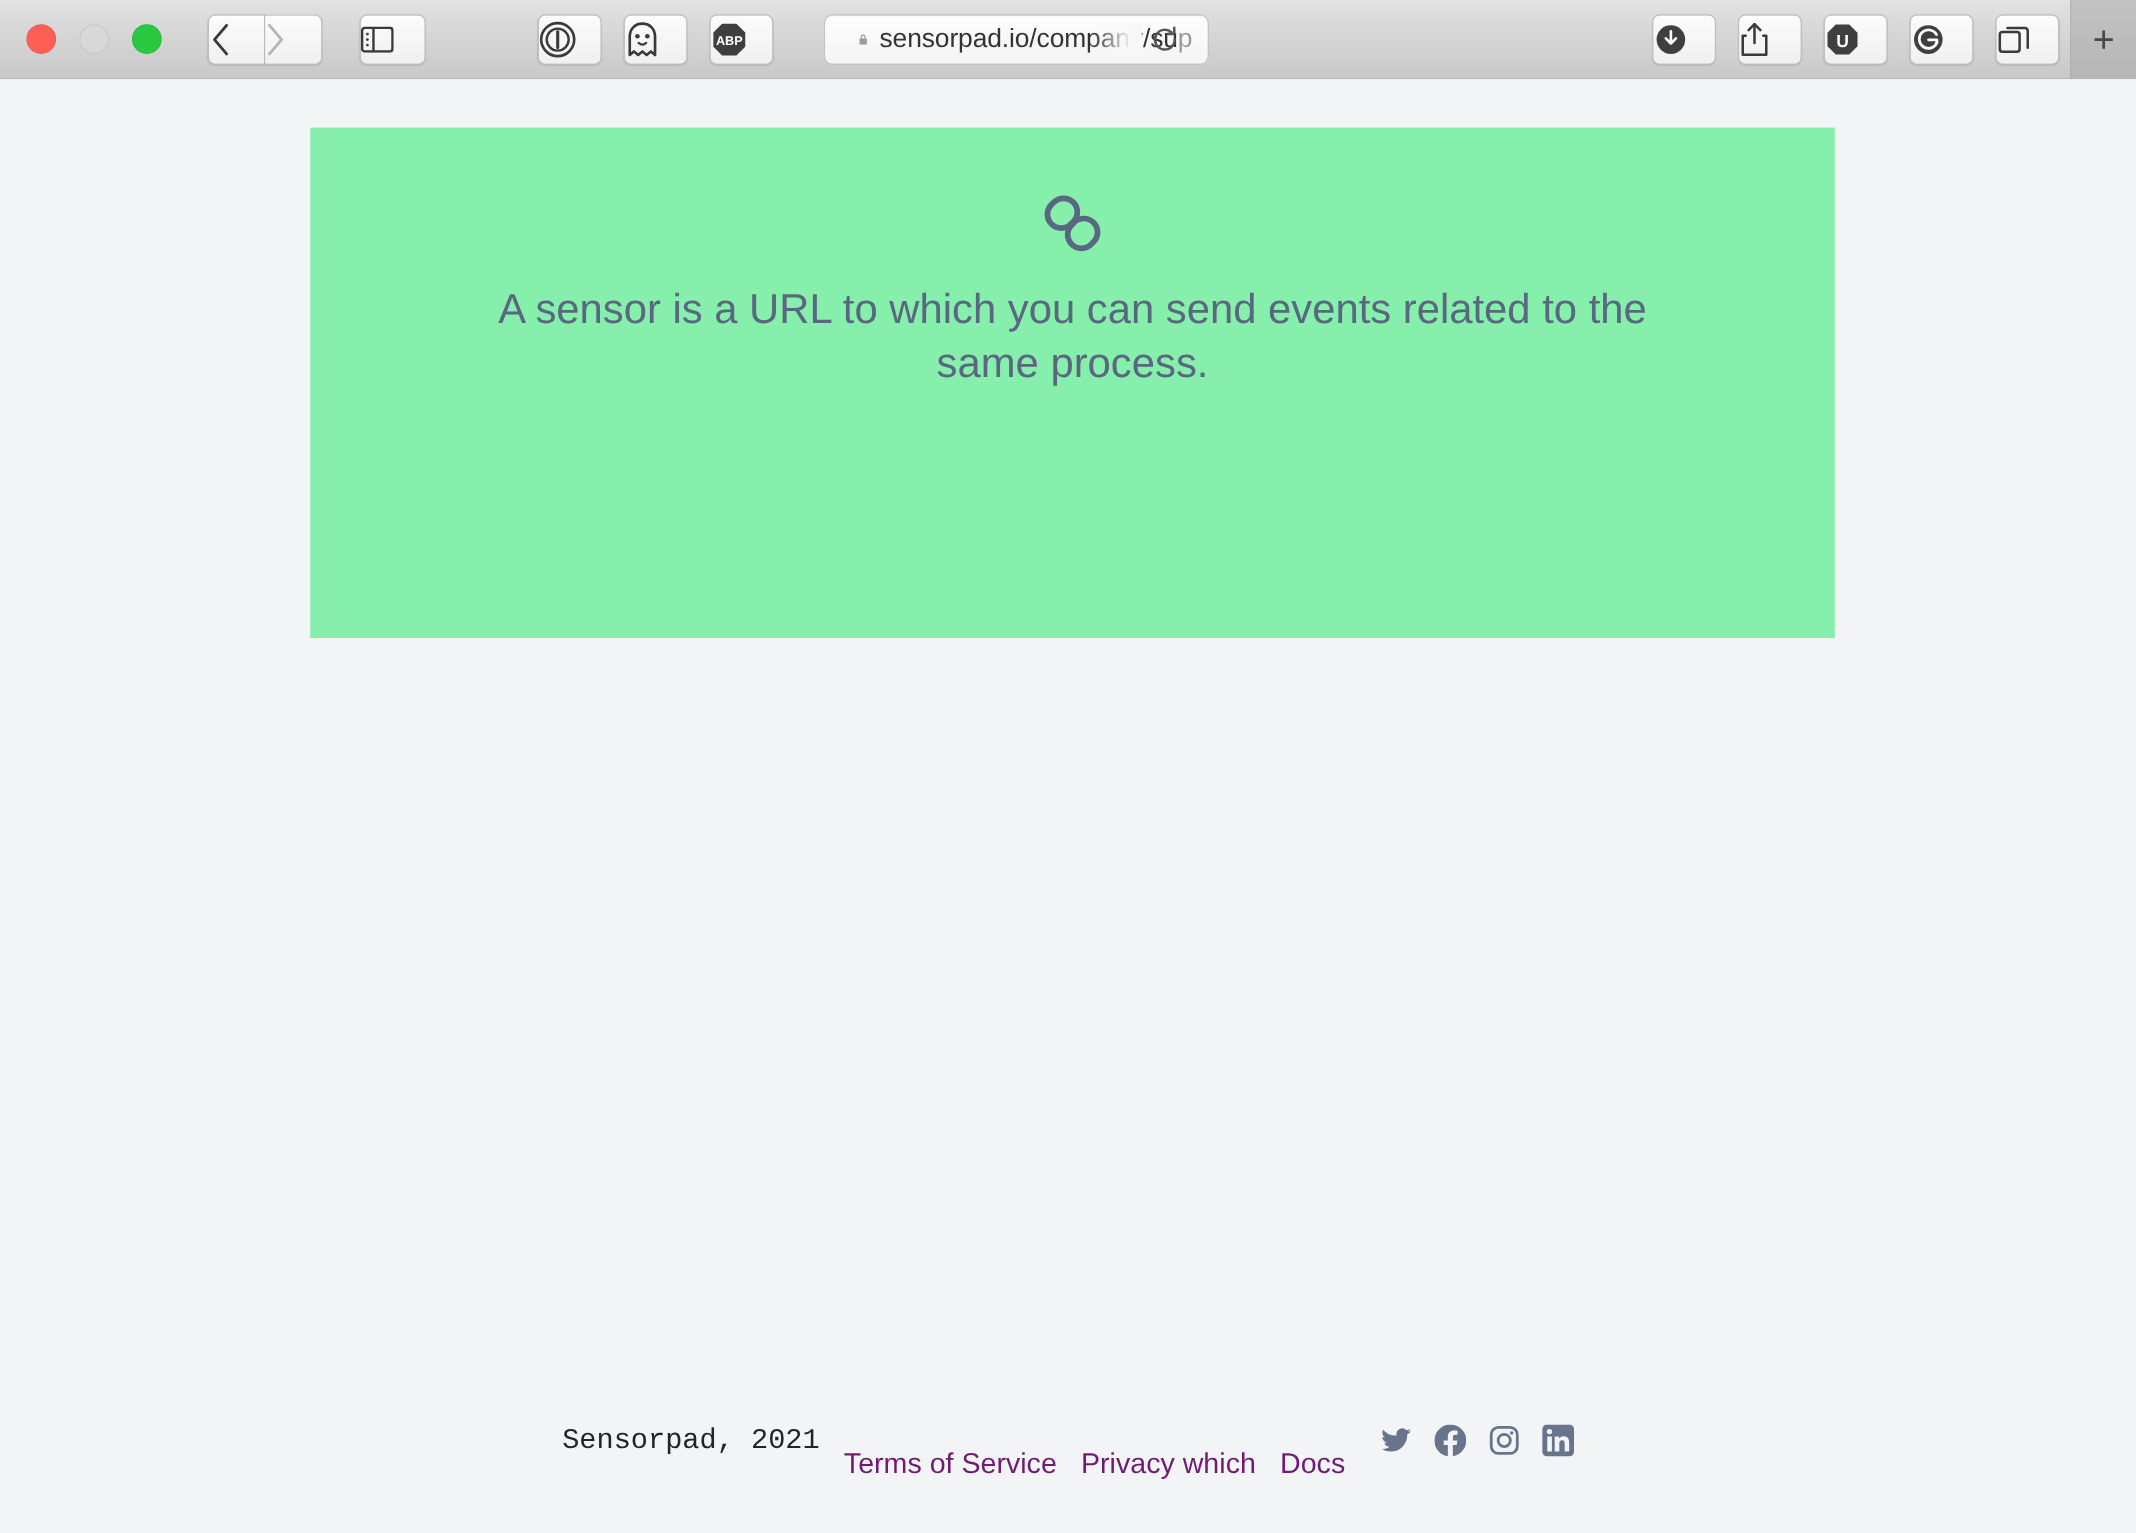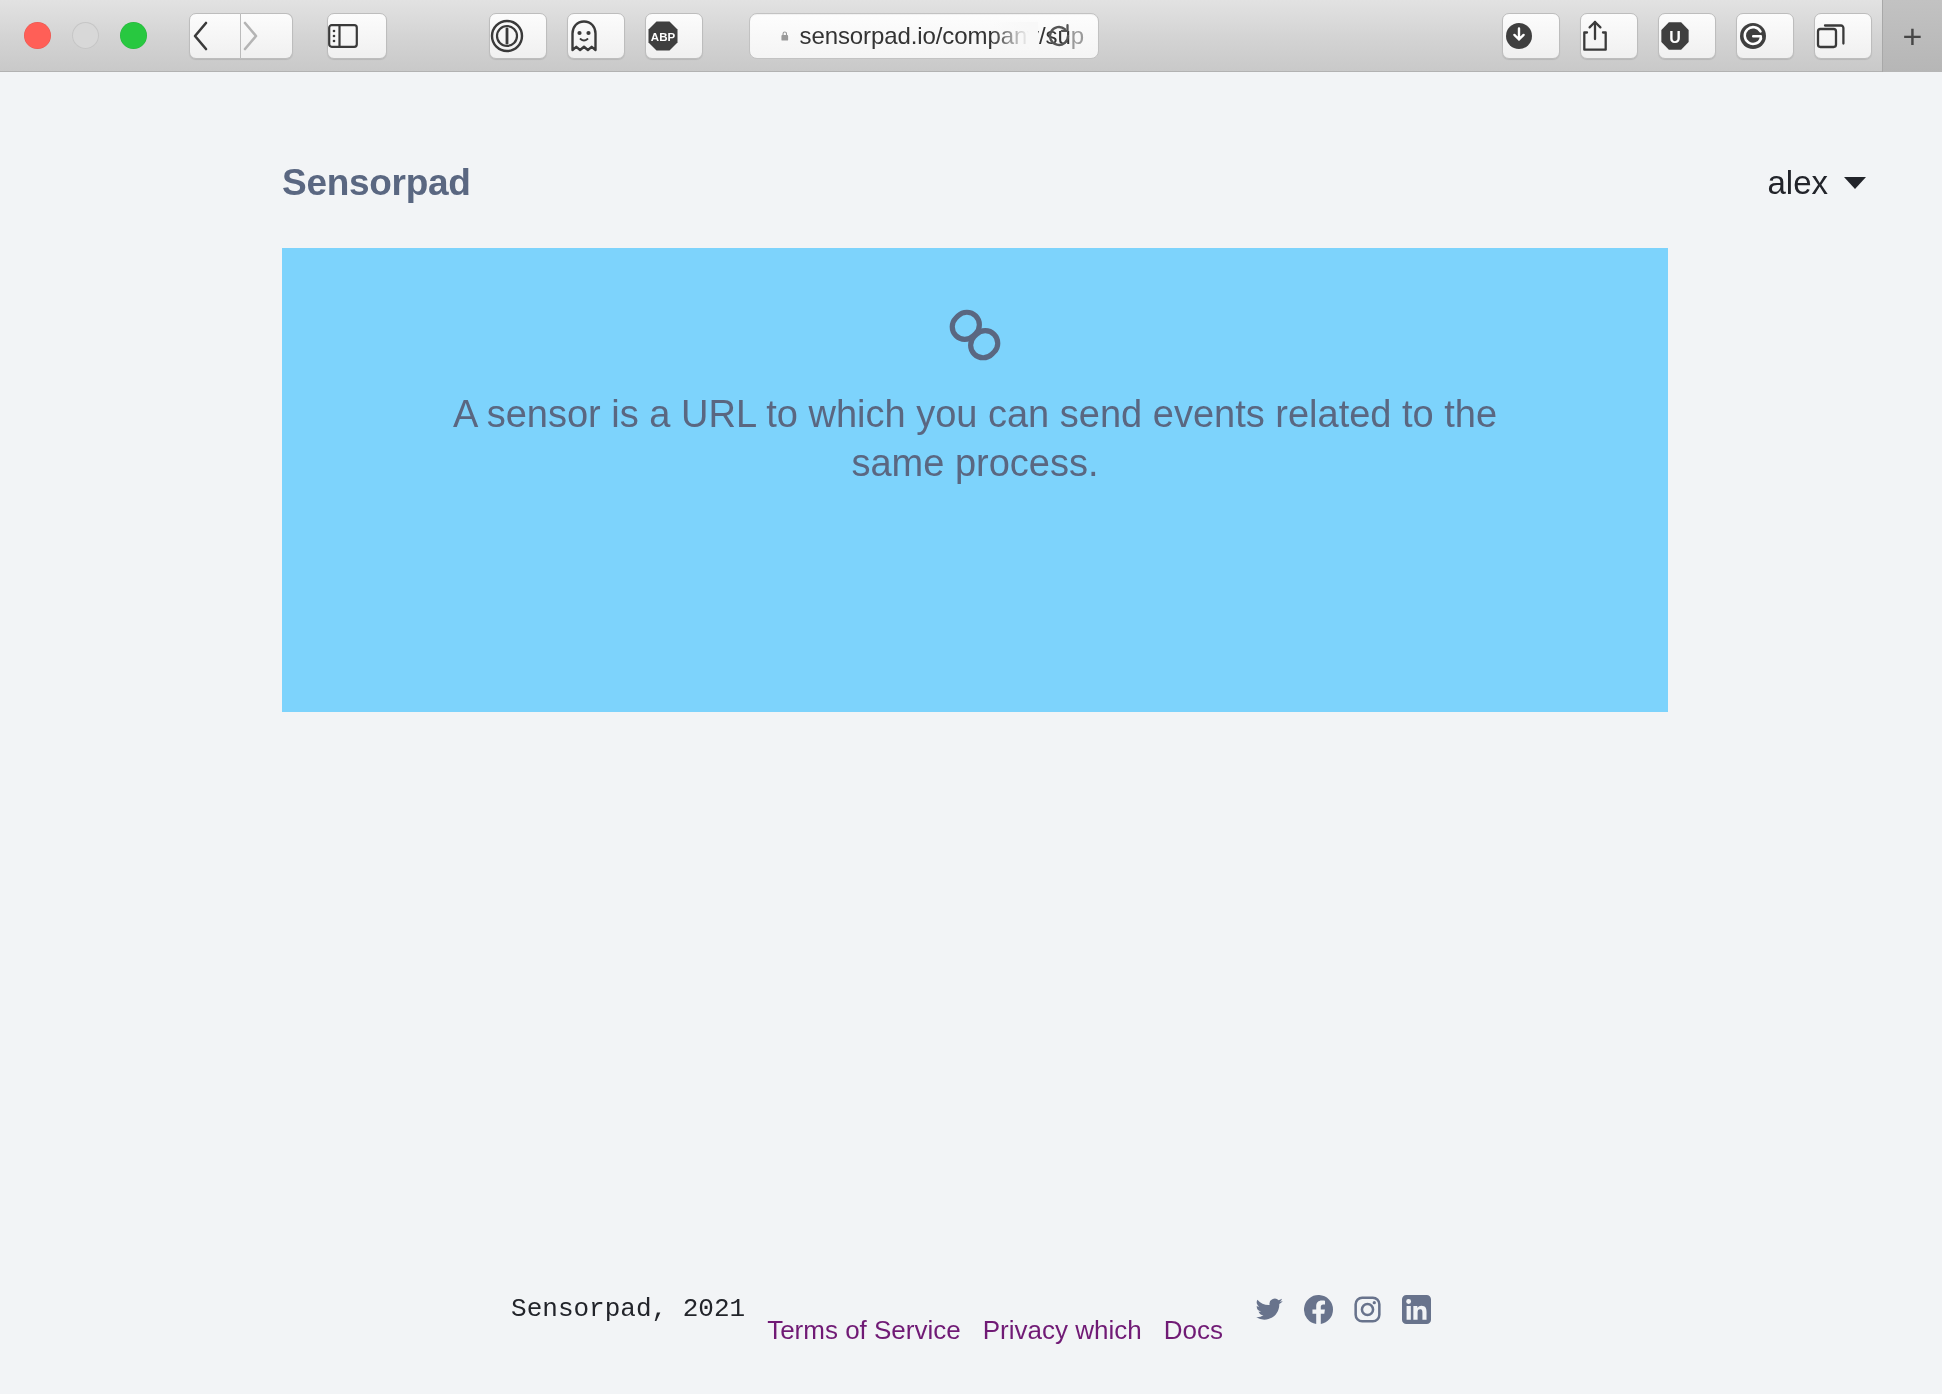--- a/index.html
+++ b/index.html
@@ -180,21 +180,21 @@
 
   .section-title {
     font-size: 36px;
     font-weight: 700;
     color: #8892a4;
     margin-top: 56px;
     letter-spacing: -0.2px;
   }
 
   .card {
-    background: #7dd3fc;
+    background: #86efac;
     margin-top: 44px;
     width: 1386px;
     height: 464px;
     display: flex;
     flex-direction: column;
     align-items: center;
     justify-content: flex-start;
     padding-top: 56px;
   }
 
@@ -357,27 +357,20 @@
     </div>
   </div>
 
   <div class="newtab-btn">
     <span>+</span>
   </div>
 </div>
 
 <div class="page">
 
-  <div class="site-header">
-    <div class="brand">Sensorpad</div>
-    <div class="user-menu">
-      <span>alex</span>
-      <span class="caret"></span>
-    </div>
-  </div>
 
   <div class="content">
 
 
 
     <div class="card">
       <div class="card-icon">
         <svg width="62" height="62" viewBox="0 0 62 62" fill="none">
           <g transform="rotate(-45 31 31)">
             <rect x="17" y="5.5" width="28" height="25" rx="12.5" stroke="#5a6781" stroke-width="5.2"></rect>

